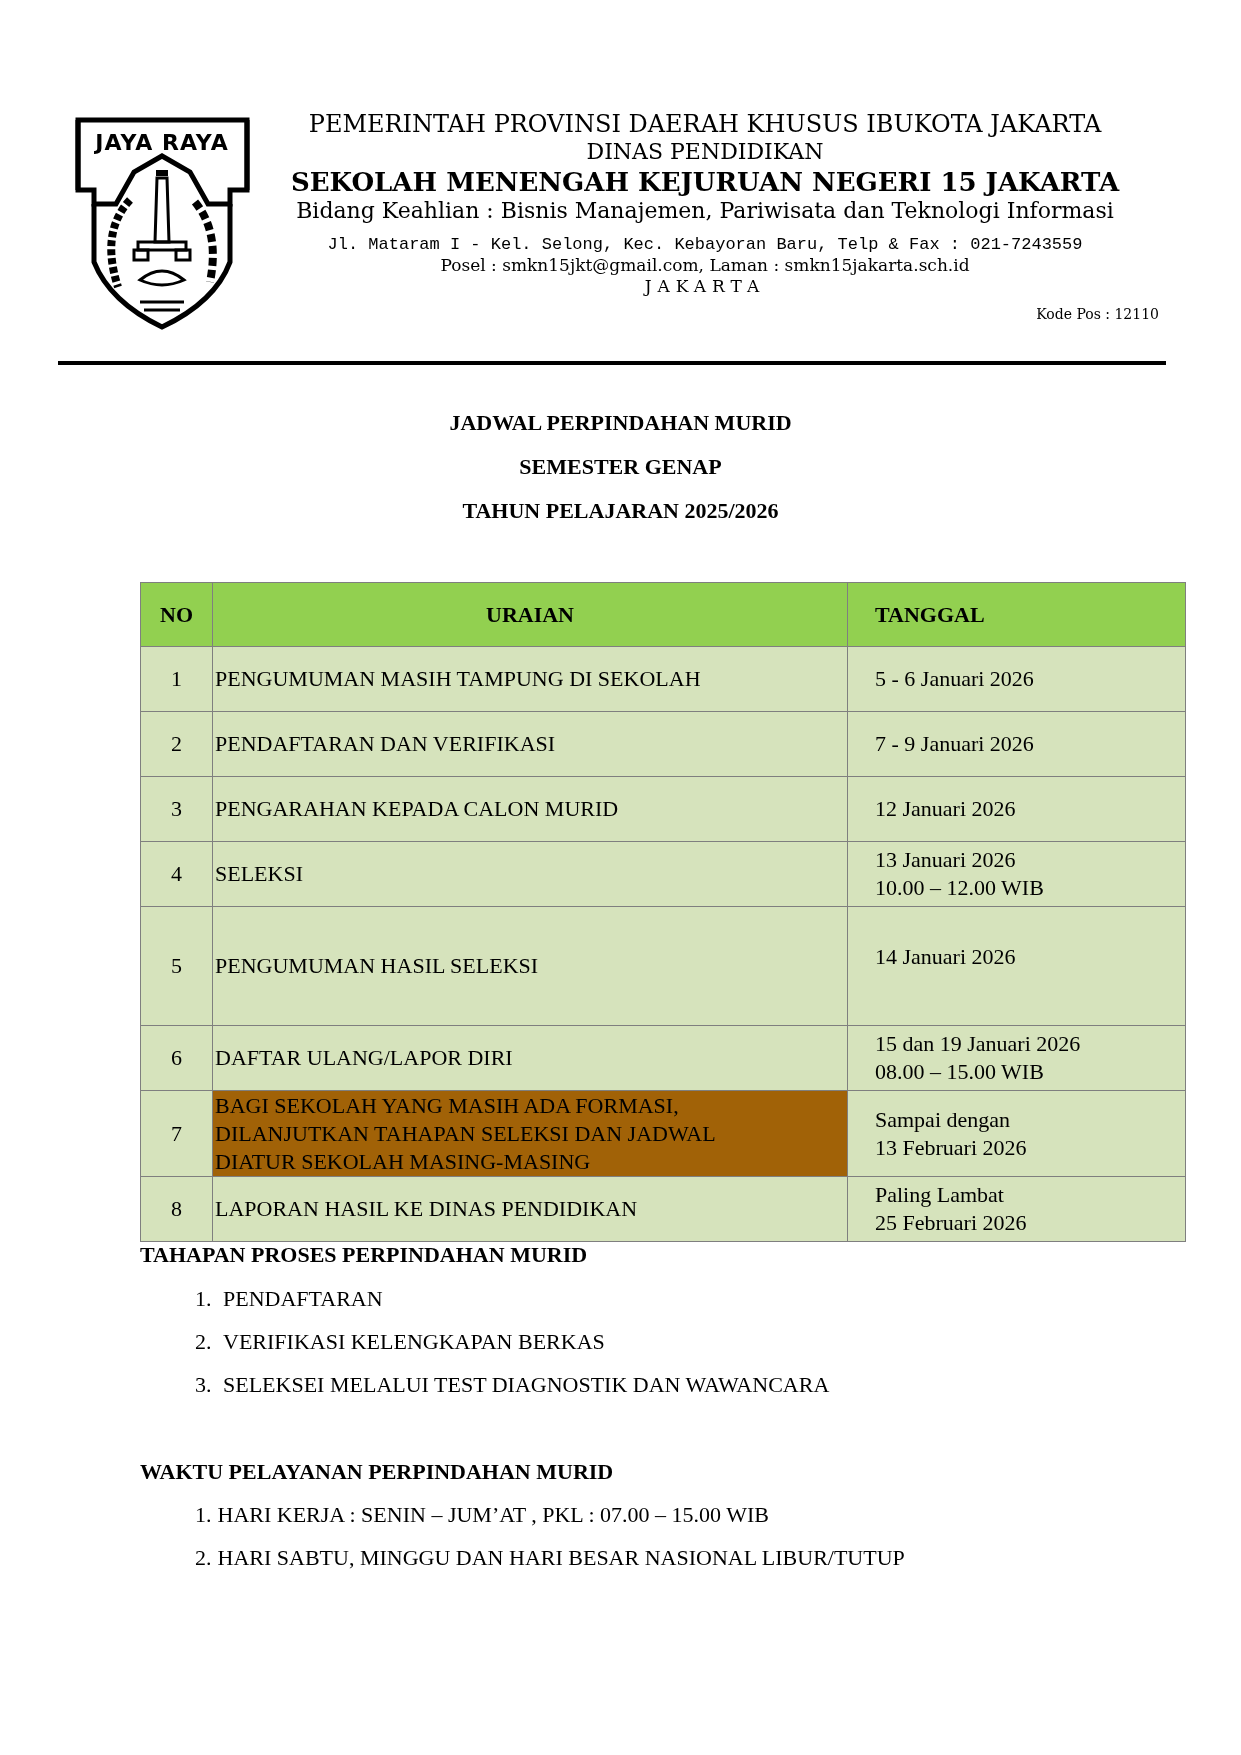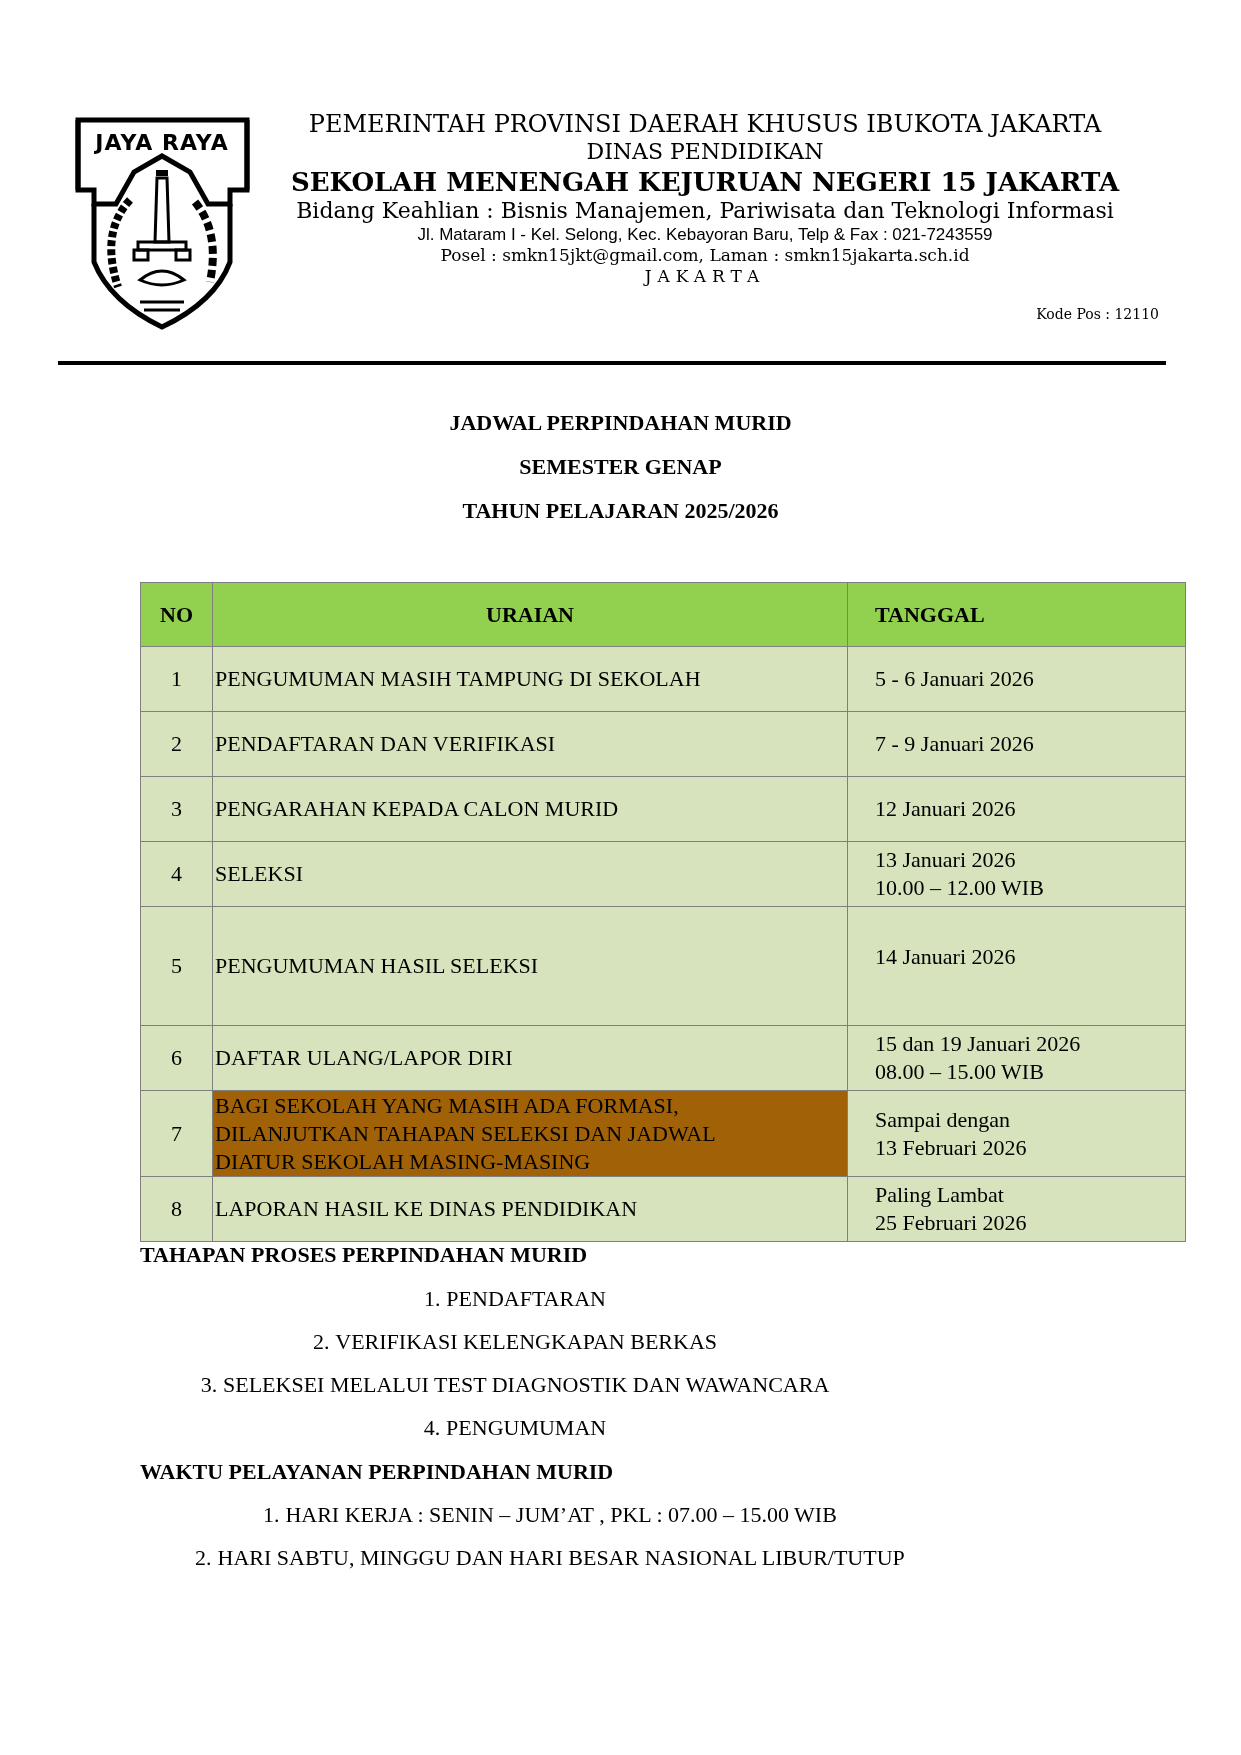--- a/index.html
+++ b/index.html
@@ -4,21 +4,21 @@
   <style>
     html, body { margin: 0; padding: 0; background: #ffffff; }
     body { width: 1241px; height: 1755px; position: relative; overflow: hidden; color: #000; font-family: "Liberation Serif", serif; }
     .logo { position: absolute; left: 70px; top: 112px; width: 185px; height: 220px; }
     .letterhead { position: absolute; left: 250px; top: 110px; width: 910px; text-align: center; }
     .lh-line { display: block; line-height: 1.2; }
     .lh-1 { font-family: "DejaVu Serif", serif; font-size: 24px; letter-spacing: 0px; }
     .lh-2 { font-family: "DejaVu Serif", serif; font-size: 22px; }
     .lh-3 { font-family: "DejaVu Serif", serif; font-size: 26px; font-weight: bold; margin-top: 2px; }
     .lh-4 { font-family: "DejaVu Serif", serif; font-size: 22px; }
-    .lh-5 { font-family: Liberation Sans, sans-serif; font-size: 17px; margin-top: 0; }
+    .lh-5 { font-family: Liberation Mono, monospace; font-size: 17px; margin-top: 10px; }
     .lh-6 { font-family: "DejaVu Serif", serif; font-size: 17px; }
     .lh-7 { font-family: "DejaVu Serif", serif; font-size: 17px; letter-spacing: 6px; }
     .kodepos { position: absolute; right: 82px; top: 306px; font-family: "DejaVu Serif", serif; font-size: 14px; }
     .rule { position: absolute; left: 58px; top: 361px; width: 1108px; height: 4px; background: #000; }
     .titles { position: absolute; left: 0; width: 100%; top: 410px; text-align: center; font-weight: bold; font-size: 22px; }
     .titles div { height: 44px; line-height: 26px; text-align: center; }
     table.schedule { position: absolute; left: 140px; top: 582px; width: 1046px; border-collapse: collapse; font-size: 22px; }
     table.schedule td, table.schedule th { border: 1px solid #7f7f7f; padding: 0; vertical-align: middle; }
     table.schedule thead th { background: #92d050; height: 63px; font-weight: bold; text-align: left; }
     table.schedule tbody td { background: #d6e3bc; }
@@ -31,21 +31,21 @@
     .r1 td, .r2 td, .r3 td { height: 64px; }
     .r4 td { height: 64px; }
     .r5 td { height: 82px; }
     .r6 td { height: 64px; }
     .r7 td { height: 85px; }
     .r8 td { height: 64px; }
     .r5 .td-tg { vertical-align: top; padding-top: 36px; }
     .cell-line { display: block; }
     .sec-head { position: absolute; left: 140px; font-weight: bold; font-size: 22px; }
     .sec-list { position: absolute; left: 195px; font-size: 22px; }
-    .sec-list .item { height: 43px; line-height: 26px; text-align: center; }
+    .sec-list .item { height: 43px; line-height: 26px; }
     .sec-list .num { display: inline-block; width: 28px; }
     .sec-list2 .num { width: auto; margin-right: 6px; }
   </style>
 </head>
 <body>
 
 <div class="logo">
   <svg width="185" height="220" viewBox="0 0 185 220">
     <path d="M8 8 L177 8 L177 78 L160 78 L160 92 L138 92 L120 60 L92 44 L64 60 L46 92 L24 92 L24 78 L8 78 Z" fill="none" stroke="#000" stroke-width="5"></path>
     <path d="M24 92 L24 150 Q40 190 92 215 Q145 190 160 150 L160 92" fill="none" stroke="#000" stroke-width="5"></path>
@@ -169,20 +169,19 @@
         </td>
       </tr>
     </tbody>
 </table>
 
 <div class="sec-head" style="top:1242px;">TAHAPAN PROSES PERPINDAHAN MURID</div>
 <div class="sec-list" style="top:1286px;" id="stages-list">
     <div class="item"><span class="num">1.</span><span>PENDAFTARAN</span></div>
     <div class="item"><span class="num">2.</span><span>VERIFIKASI KELENGKAPAN BERKAS</span></div>
     <div class="item"><span class="num">3.</span><span>SELEKSEI MELALUI TEST DIAGNOSTIK DAN WAWANCARA</span></div>
-    <div class="item"><span class="num">4.</span><span>PENGUMUMAN</span></div>
   </div>
 
 <div class="sec-head" style="top:1459px;">WAKTU PELAYANAN PERPINDAHAN MURID</div>
 <div class="sec-list sec-list2" style="top:1502px;" id="service-list">
     <div class="item"><span class="num">1.</span><span>HARI KERJA : SENIN – JUM’AT , PKL : 07.00 – 15.00 WIB</span></div>
     <div class="item"><span class="num">2.</span><span>HARI SABTU, MINGGU DAN HARI BESAR NASIONAL LIBUR/TUTUP</span></div>
   </div>
 
 </body></html>

